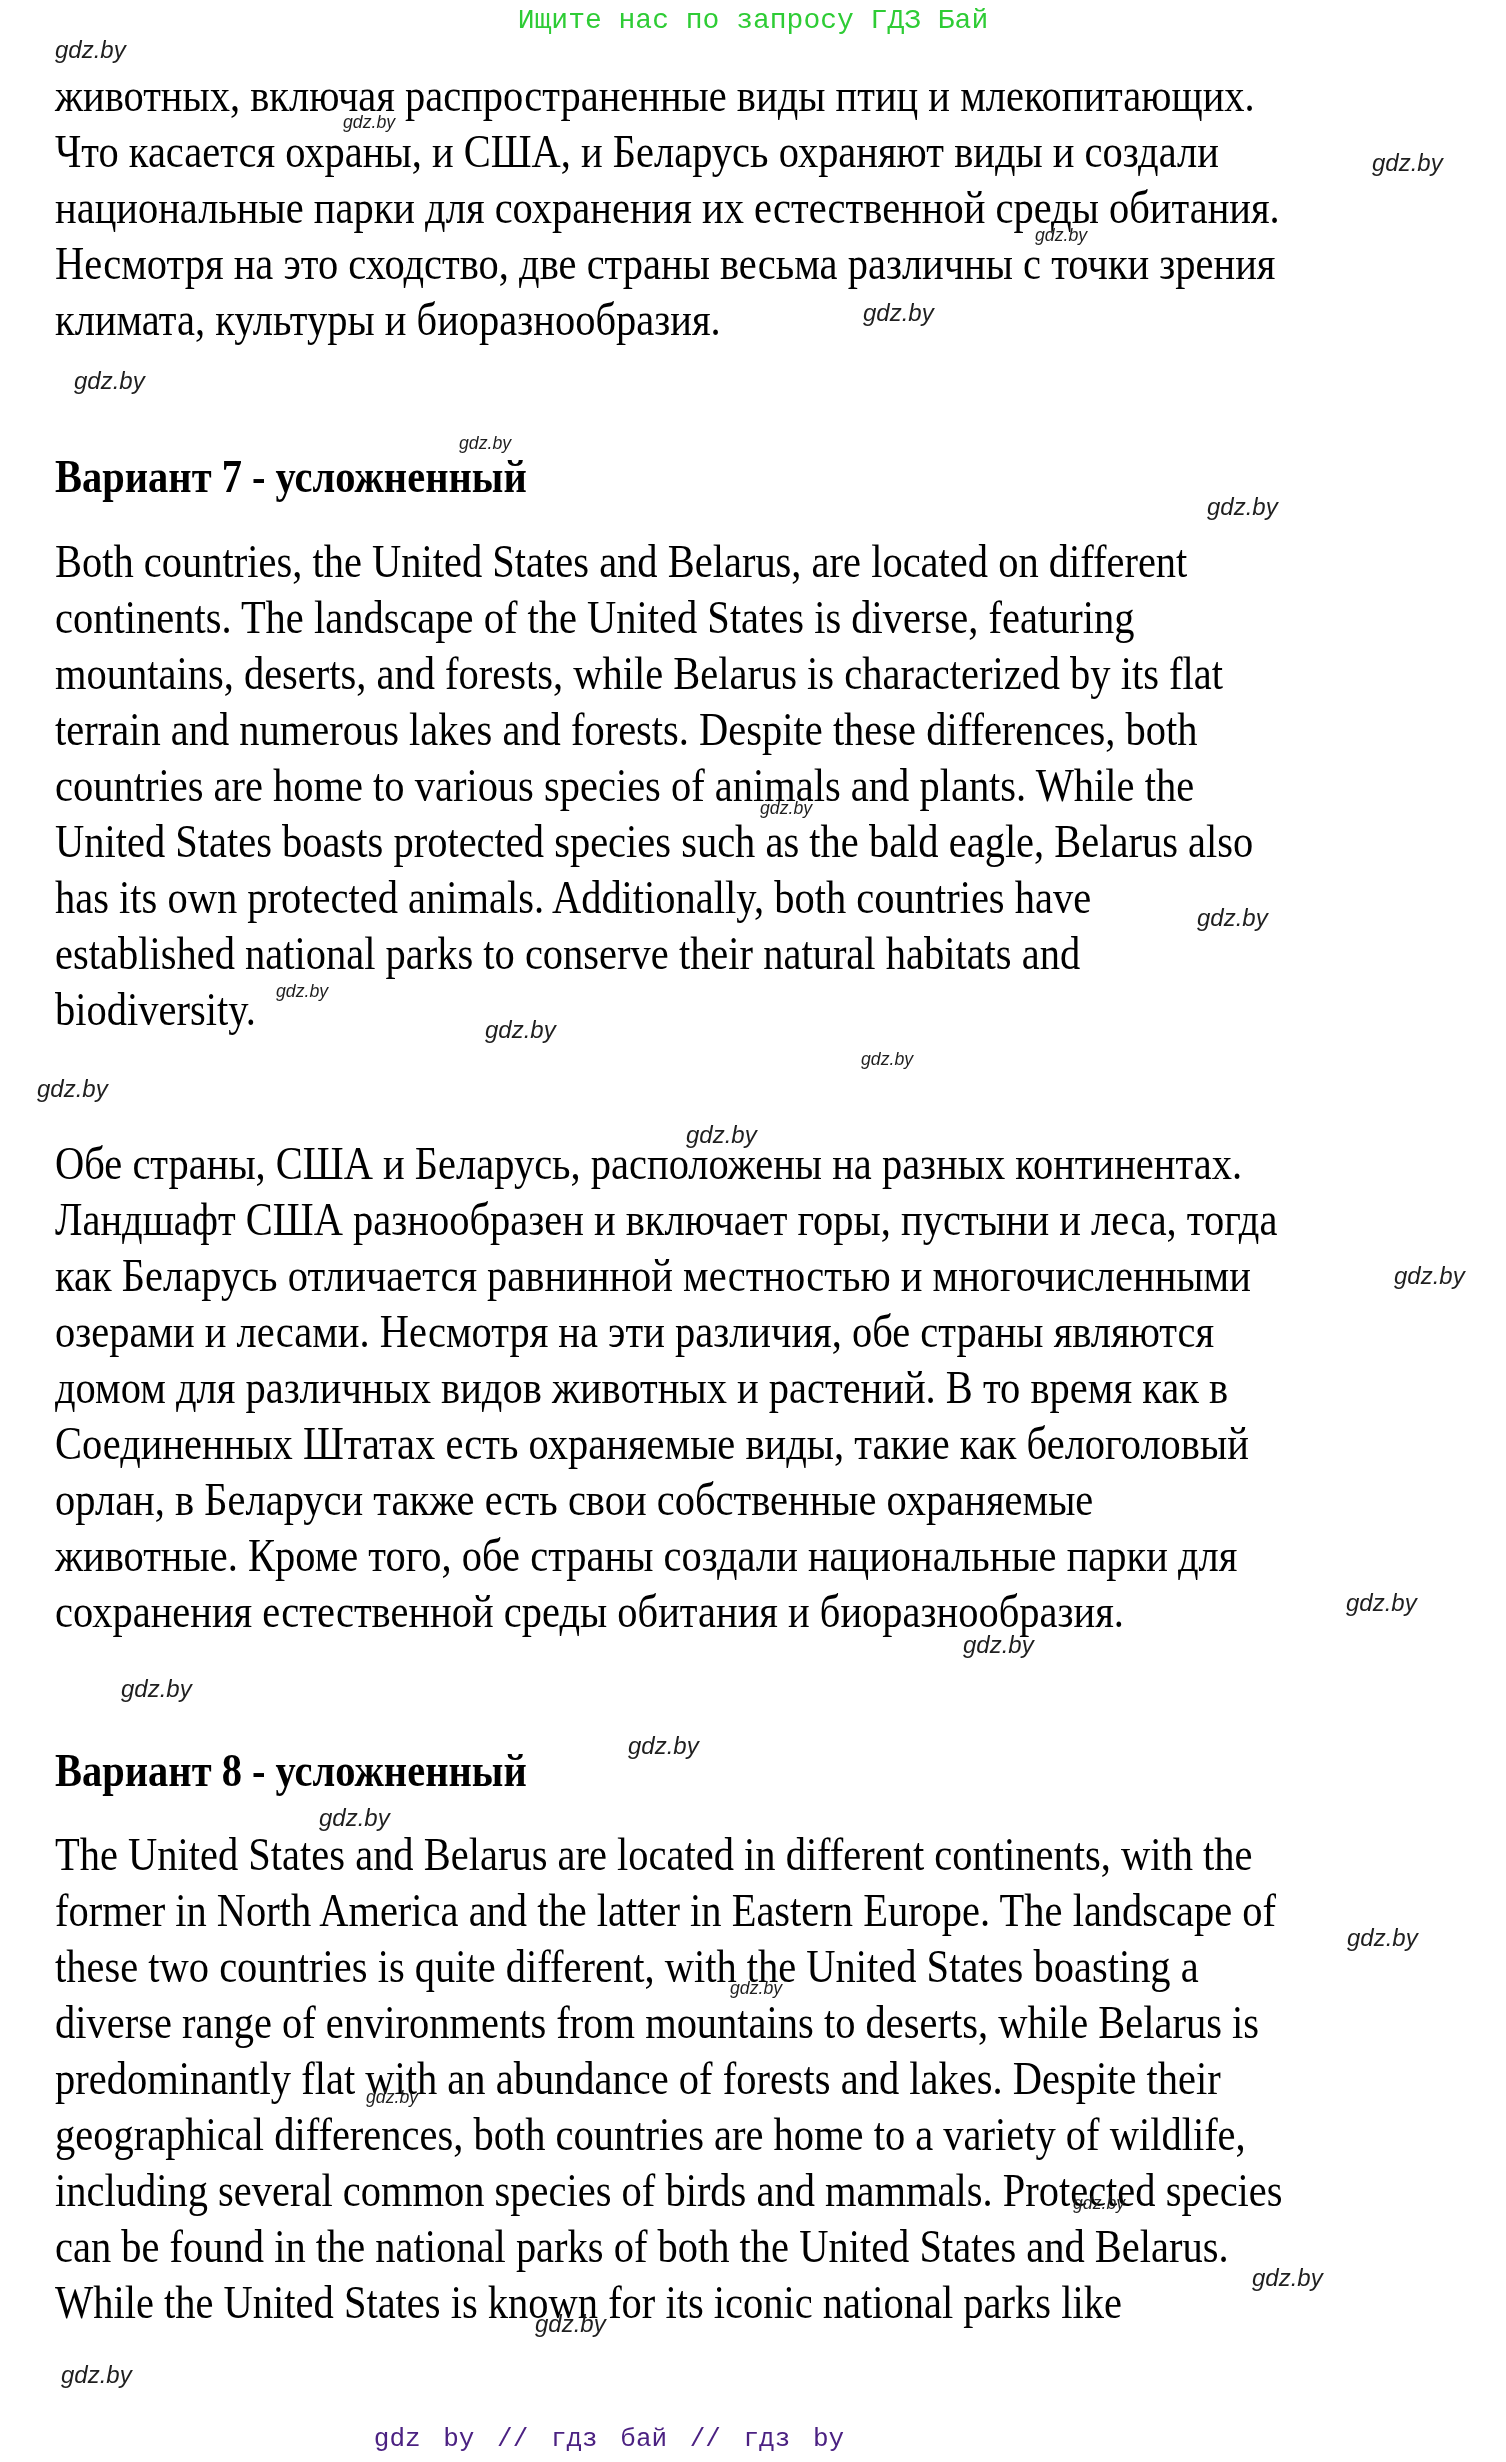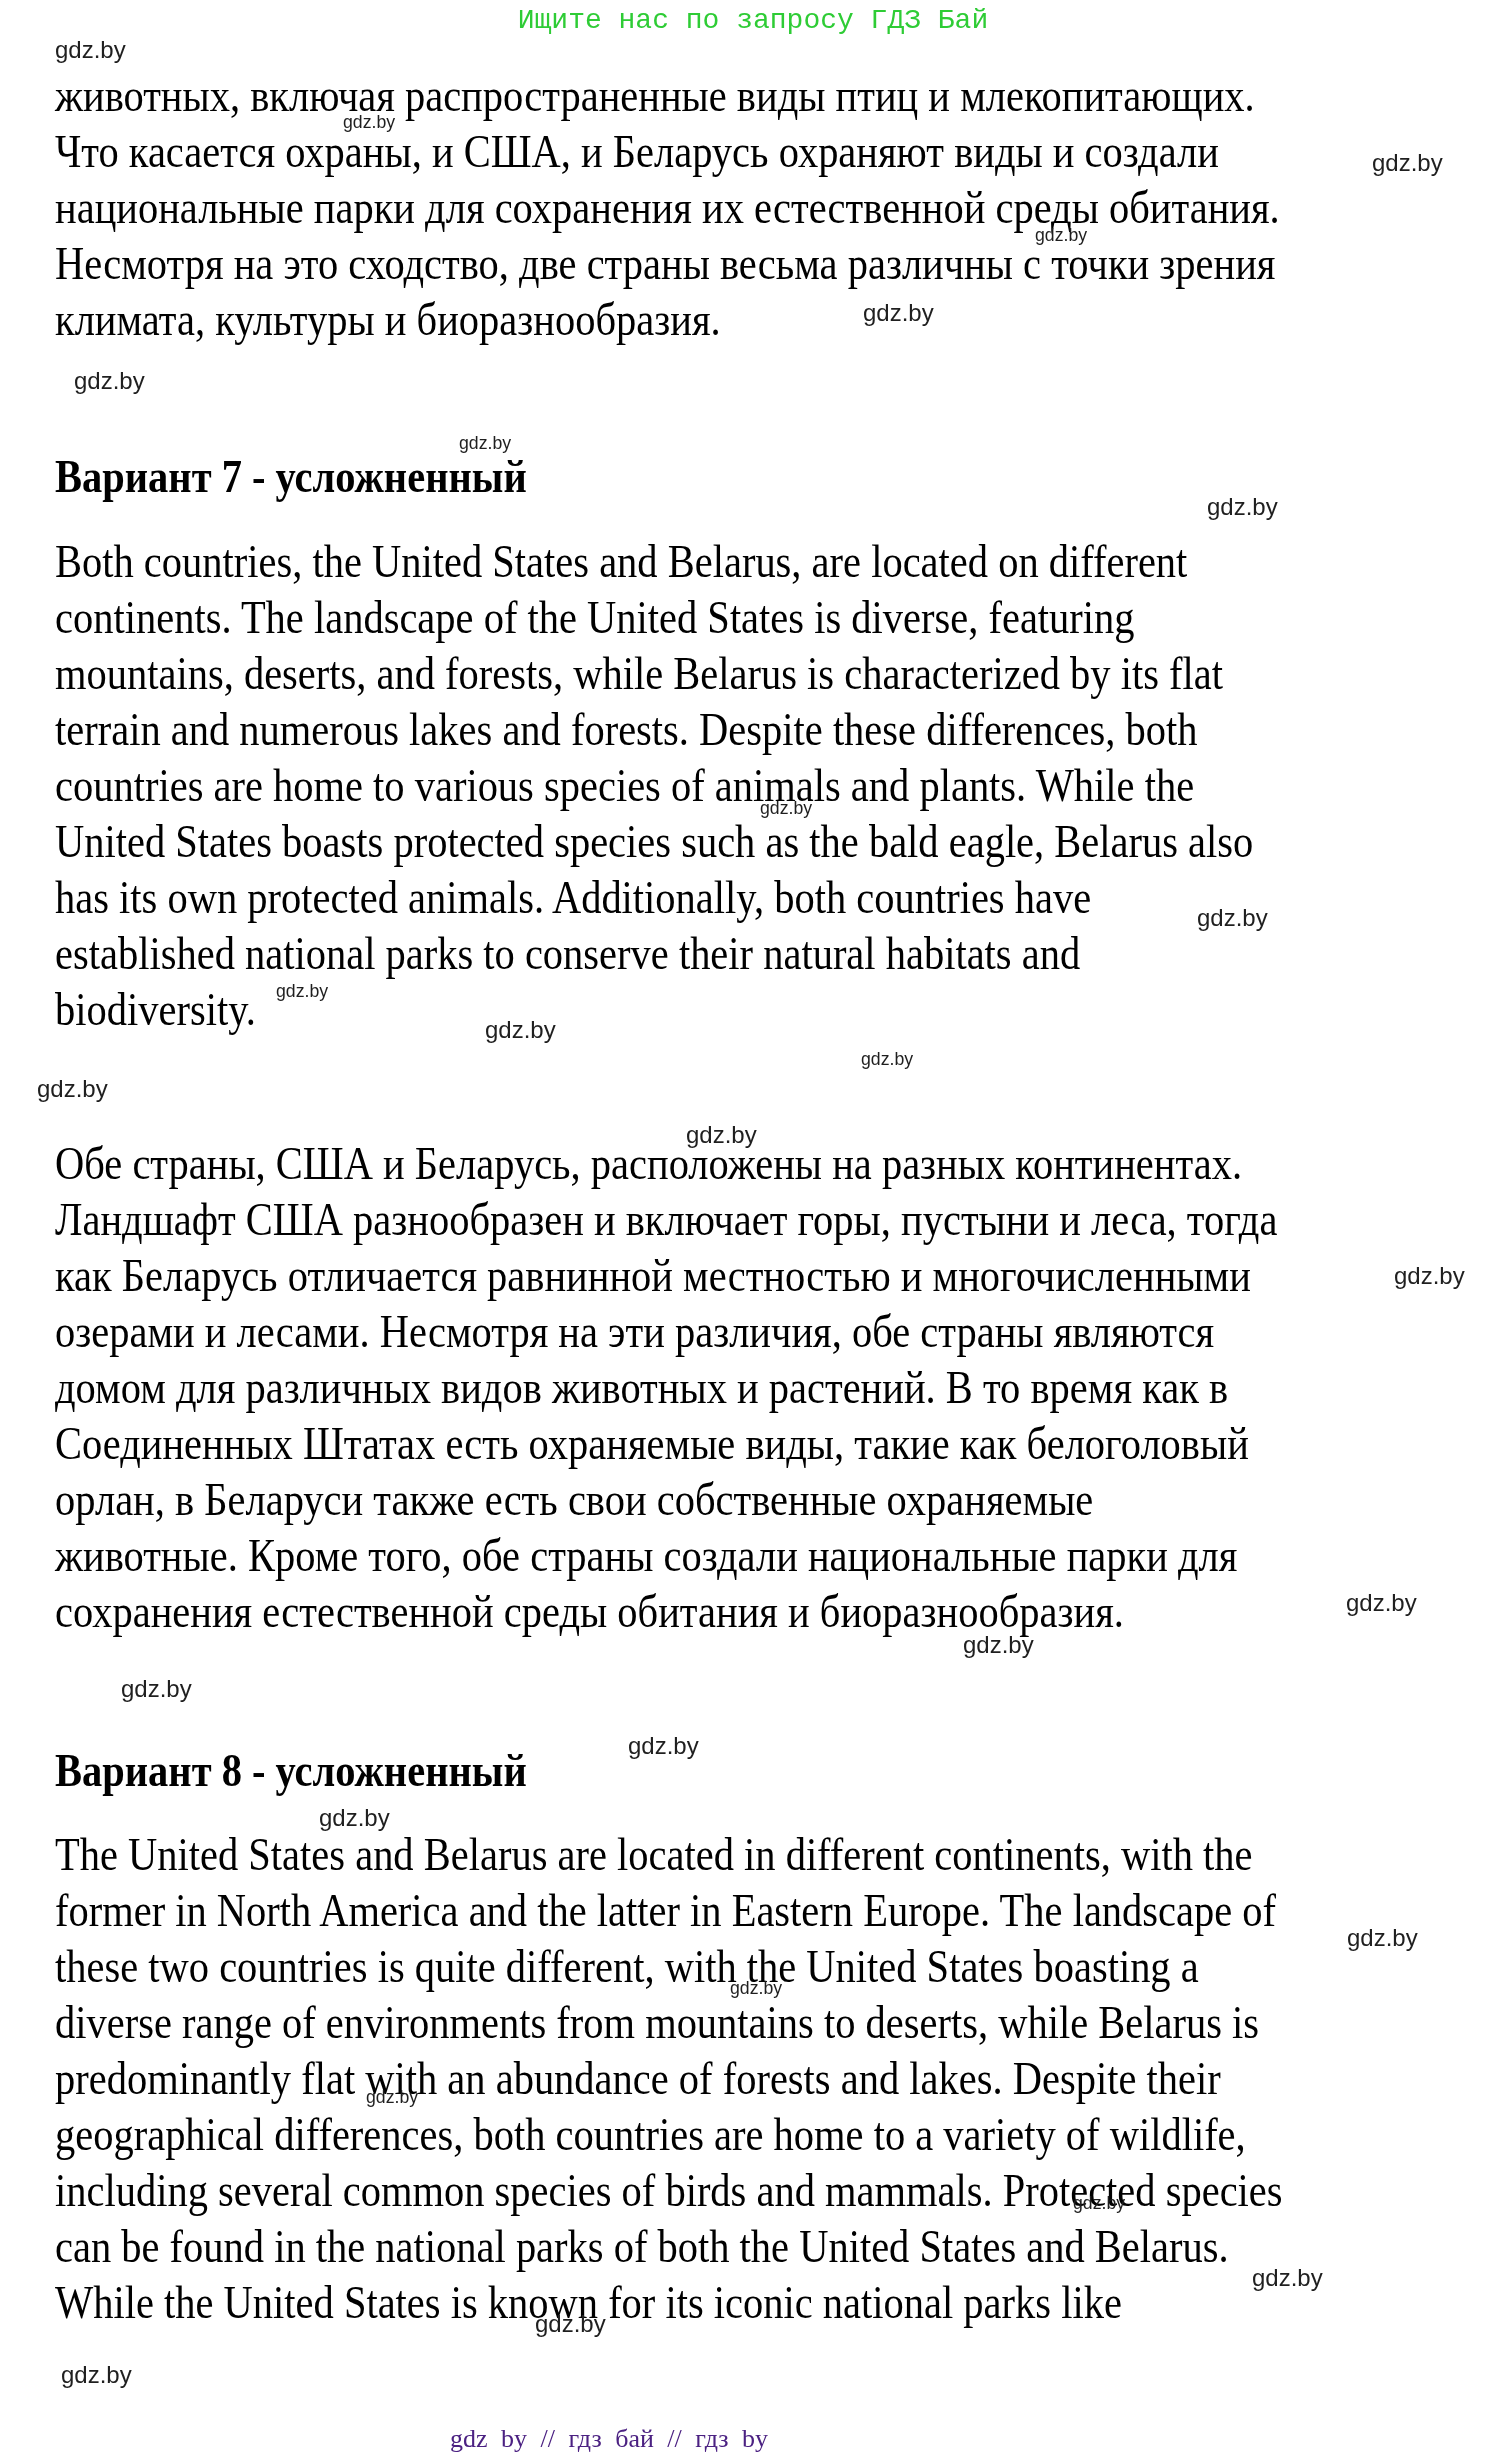--- a/index.html
+++ b/index.html
@@ -31,27 +31,28 @@
     white-space: pre;
     transform: scaleX(0.88);
     transform-origin: left top;
   }
   .wm {
     position: absolute;
     font-family: "Liberation Sans", "DejaVu Sans", sans-serif;
     color: #1f1f1f;
     line-height: 1;
     white-space: pre;
+    font-style: italic;
   }
   .wm.l { font-size: 24px; }
   .wm.s { font-size: 17.7px; }
   .banner-bottom {
     position: absolute; top: 2424px; left: 0; width: 1218px;
     text-align: center;
-    font-family: Liberation Serif, serif;
+    font-family: Liberation Mono, monospace;
     font-size: 26px; color: #4b2182;
     word-spacing: 7px;
   }
 </style>
 </head>
 <body>
 
 <div class="banner-top">Ищите нас по запросу ГДЗ Бай</div>
 
 <div class="para" style="top: 68px;">животных, включая распространенные виды птиц и млекопитающих.

